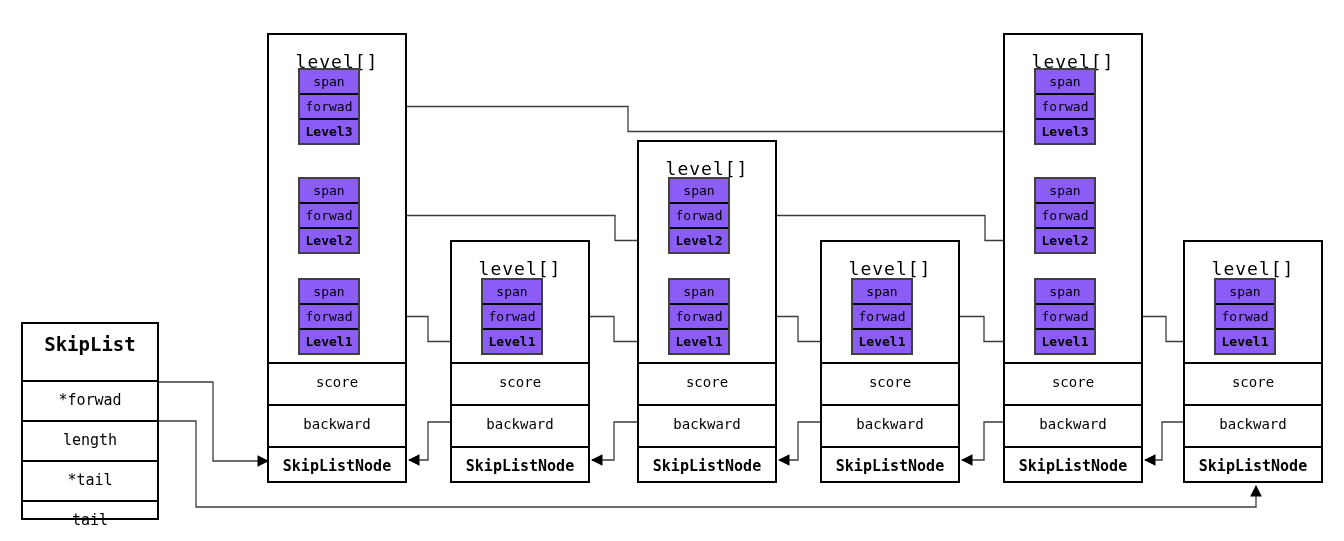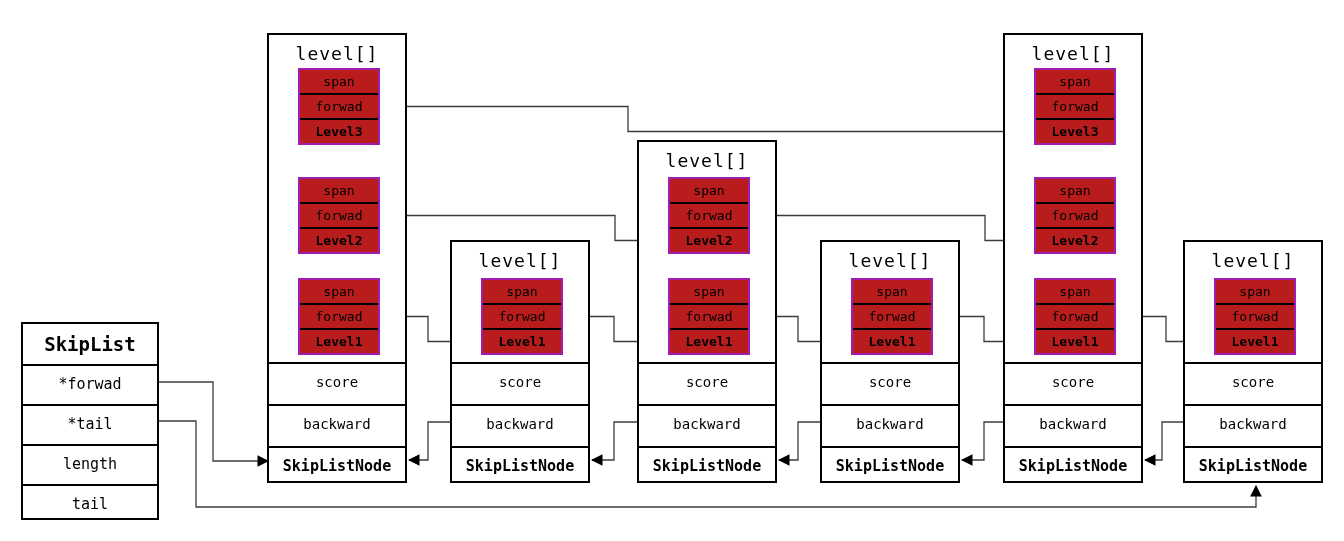--- a/index.html
+++ b/index.html
@@ -5,26 +5,26 @@
   html,body{margin:0;padding:0;background:#ffffff;}
   .canvas{
     position:relative;width:1344px;height:541px;background:#ffffff;
     font-family:"DejaVu Sans Mono","Liberation Mono",monospace;color:#000;
     overflow:hidden;
   }
   .arrows{position:absolute;left:0;top:0;width:1344px;height:541px;pointer-events:none;}
   .box{position:absolute;border:2px solid #000;background:#fff;box-sizing:border-box;}
   
   .skiplist{left:21px;top:322px;width:138px;height:198px;}
-  .sl-title{height:40px;line-height:40px;text-align:center;font-weight:bold;font-size:19px;}
+  .sl-title{height:56px;line-height:40px;text-align:center;font-weight:bold;font-size:19px;}
   .sl-row{height:38px;line-height:36px;border-top:2px solid #000;text-align:center;font-size:15px;}
   
   .node{width:140px;}
-  .node-title{padding-top:8px;text-align:center;font-size:18px;letter-spacing:1px;}
-  .group{position:absolute;left:29px;width:82px;border:2px solid #a21caf;box-sizing:border-box;background:#b91c1c;}
+  .node-title{padding-top:16px;text-align:center;font-size:18px;letter-spacing:1px;}
+  .group{position:absolute;left:29px;width:62px;border:2px solid #404040;box-sizing:border-box;background:#8b5cf6;}
   .mrow{height:23px;line-height:23px;text-align:center;font-size:13px;}
   .mrow + .mrow{border-top:2px solid #000;}
   .mrow.lvl{font-weight:bold;}
   .footer{position:absolute;left:0;right:0;}
   .frow{height:40px;line-height:37px;border-top:2px solid #000;text-align:center;font-size:14px;}
   .frow.sln{font-weight:bold;font-size:15px;height:39px;}
 </style>
 </head>
 <body>
 
@@ -51,22 +51,22 @@
       <polyline points="637,422 614,422 614,460 592,460"></polyline>
       <polyline points="820,422 798,422 798,460 779,460"></polyline>
       <polyline points="1003,422 984,422 984,460 962,460"></polyline>
       <polyline points="1183,422 1162,422 1162,460 1145,460"></polyline>
     </g>
   </svg>
 
   <div class="box skiplist">
     <div class="sl-title">SkipList</div>
     <div class="sl-row">*forwad</div>
+    <div class="sl-row">length</div>
     <div class="sl-row">*tail</div>
-    <div class="sl-row">length</div>
     <div class="sl-row">tail</div>
   </div>
 
   <div class="box node" style="left:267px;top:33px;height:450px">
     <div class="node-title">level[]</div>
     <div class="group" style="top:33px">
       <div class="mrow">span</div>
       <div class="mrow">forwad</div>
       <div class="mrow lvl">Level3</div>
     </div>

